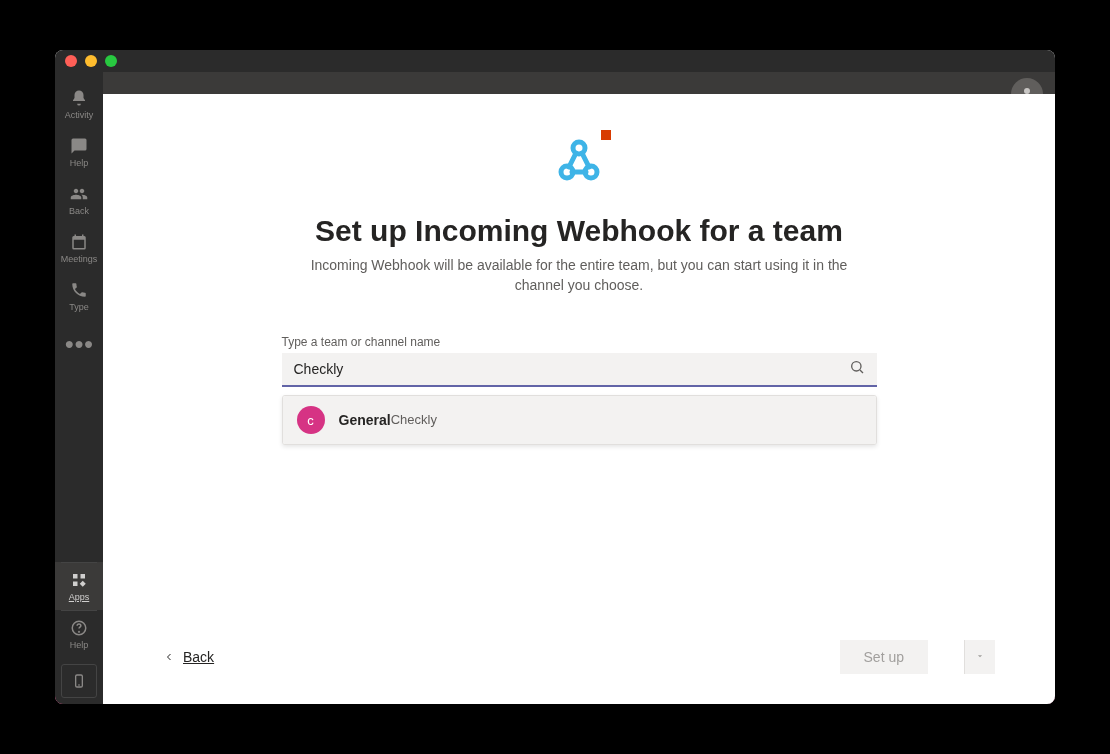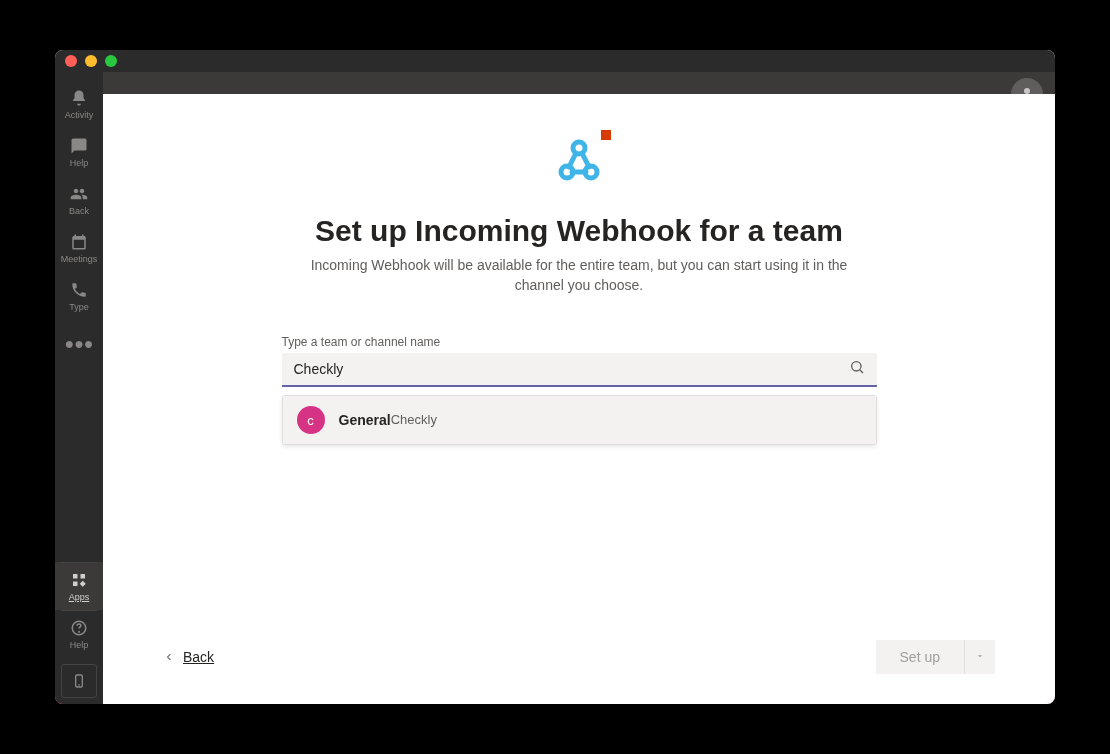--- a/index.html
+++ b/index.html
@@ -265,20 +265,21 @@
       gap: 8px;
       color: #252423;
       font-size: 14px;
       cursor: pointer;
       background: none;
       border: none;
       text-decoration: underline;
     }
     .setup-group {
       display: flex;
+      gap: 36px;
     }
     .setup-btn {
       background: #f3f2f1;
       border: none;
       color: #a19f9d;
       padding: 9px 24px;
       font-size: 14px;
       cursor: not-allowed;
     }
     .setup-dropdown-btn {

